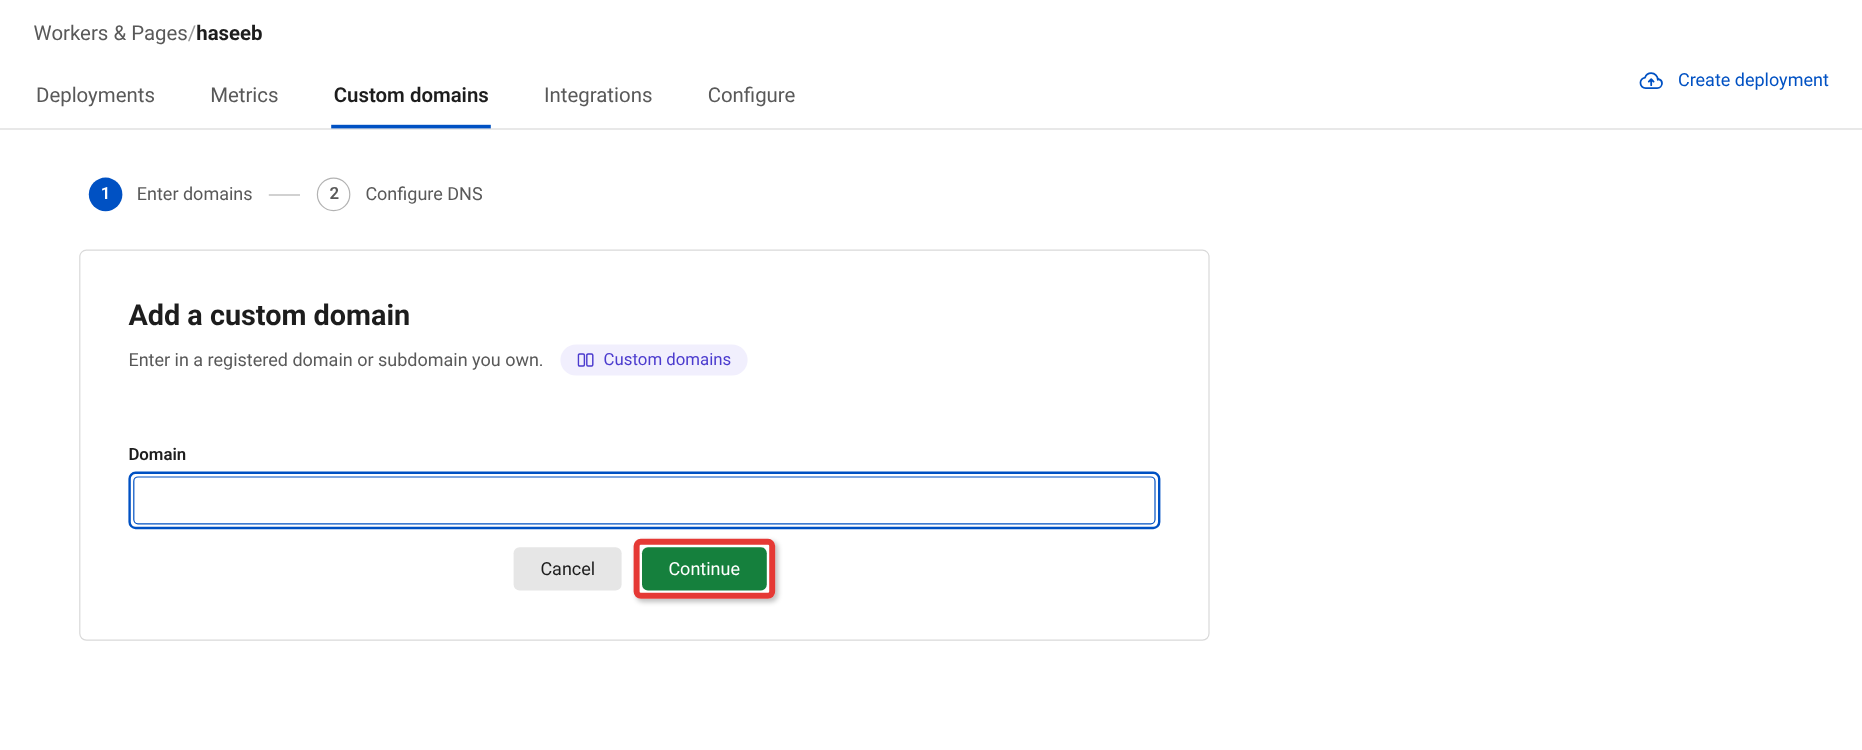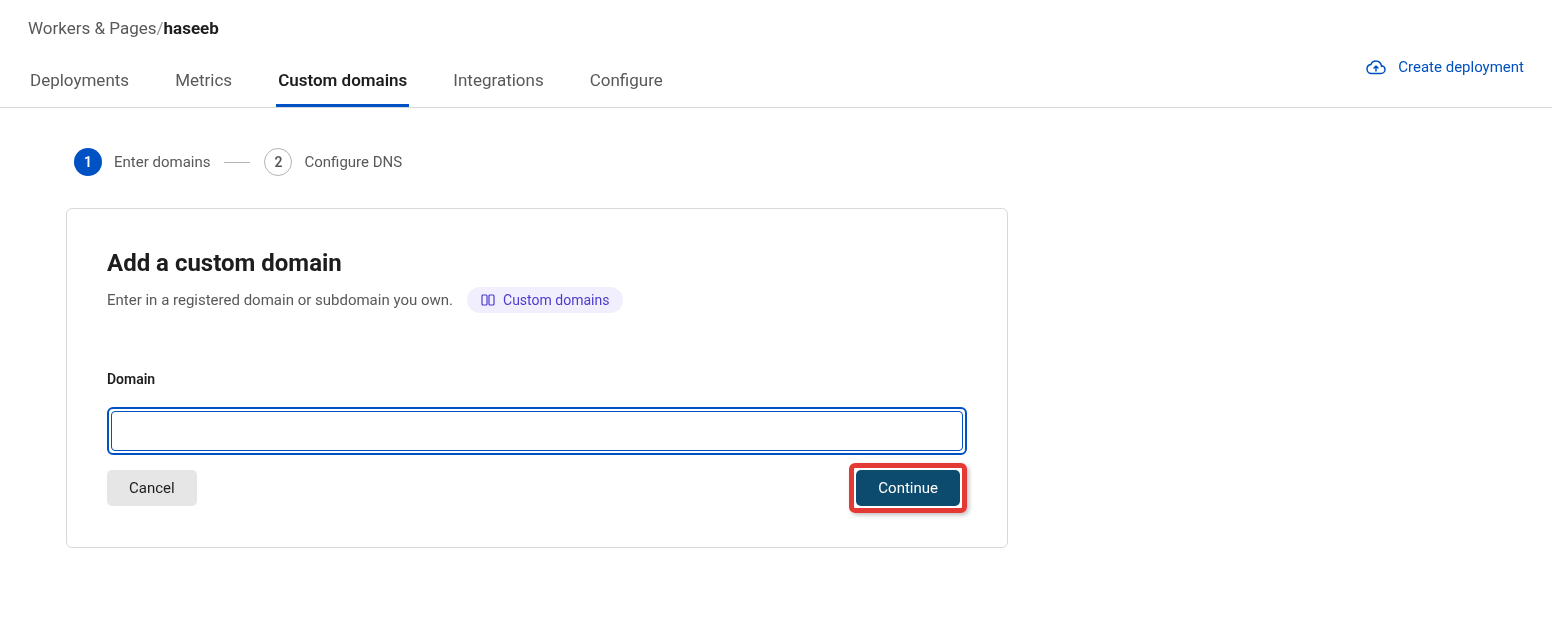--- a/index.html
+++ b/index.html
@@ -140,21 +140,21 @@
       border-radius: 16px;
       cursor: pointer;
     }
     .badge-icon svg {
       display: block;
     }
     .field-label {
       font-size: 14px;
       font-weight: 600;
       color: #1d1d1d;
-      margin-bottom: 20px;
+      margin-bottom: 6px;
     }
     .field-outer {
       border: 2px solid #0051c3;
       border-radius: 6px;
       padding: 2px;
       margin-bottom: 8px;
     }
     .domain-input {
       width: 100%;
       border: 1px solid #0051c3;
@@ -164,21 +164,21 @@
       outline: none;
       font-family: inherit;
     }
     .hint {
       font-size: 15px;
       color: #595959;
       margin-bottom: 44px;
     }
     .button-row {
       display: flex;
-      justify-content: space-between;
+      justify-content: center;
       gap: 10px;
       align-items: center;
     }
     .btn {
       padding: 9px 22px;
       font-size: 15px;
       border: none;
       border-radius: 5px;
       cursor: pointer;
       font-family: inherit;
@@ -187,21 +187,21 @@
       background: #e6e6e6;
       color: #1d1d1d;
     }
     .btn-continue-wrap {
       border: 5px solid #e53935;
       border-radius: 6px;
       padding: 2px;
       box-shadow: 2px 2px 4px rgba(0,0,0,0.25);
     }
     .btn-continue {
-      background: #0c4a6e;
+      background: #15803d;
       color: #ffffff;
     }
   </style>
 </head>
 <body>
 
 <div class="breadcrumb">
   <span>Workers &amp; Pages</span>
   <span class="breadcrumb-separator">/</span>
   <span class="breadcrumb-current">haseeb</span>

